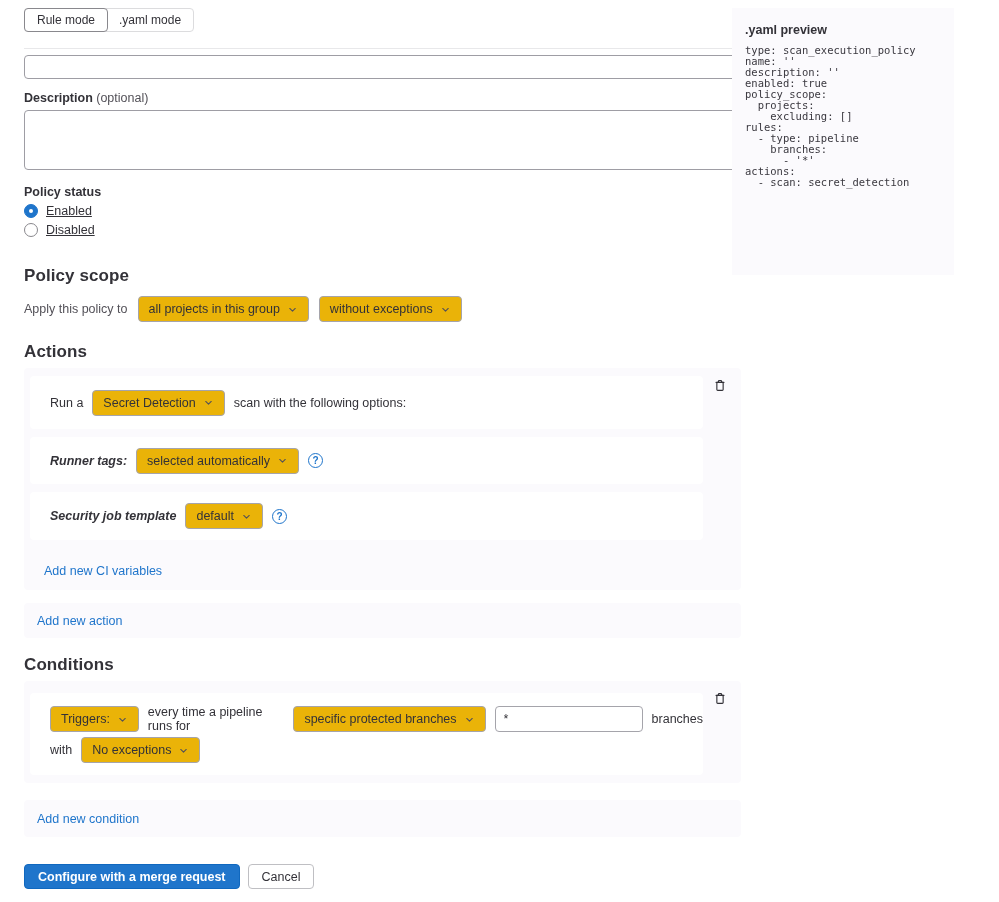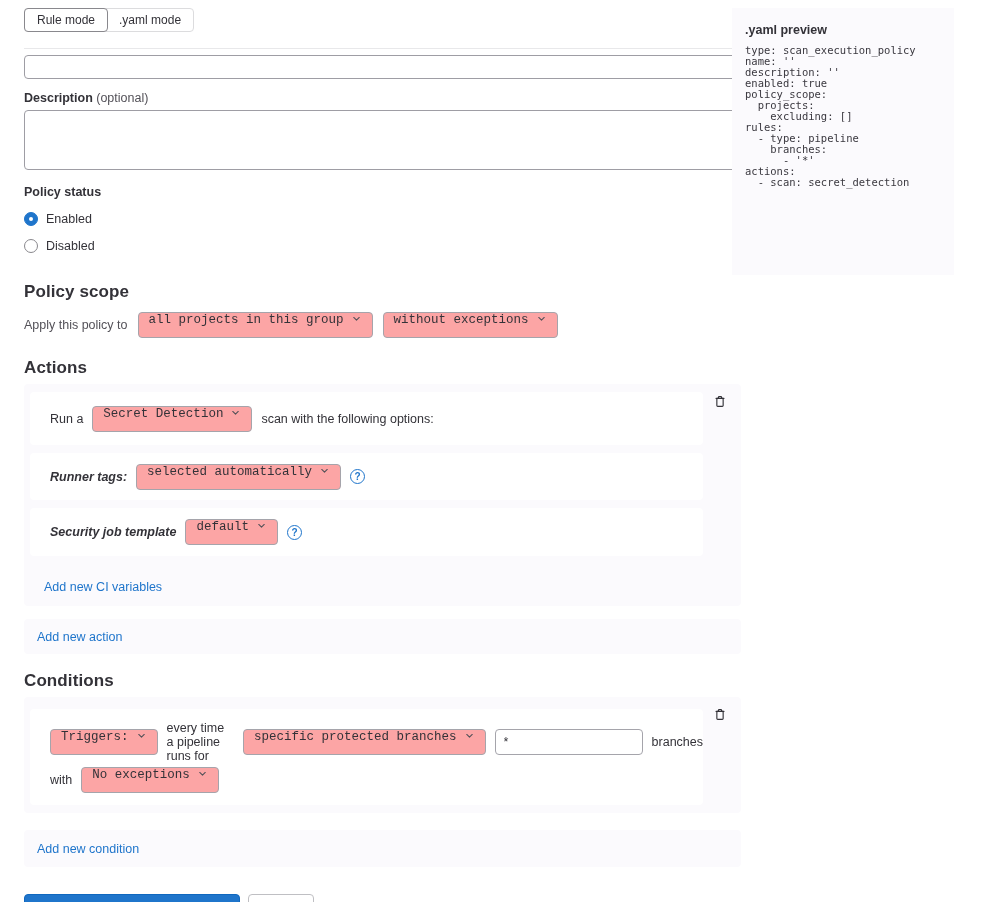--- a/index.html
+++ b/index.html
@@ -68,21 +68,21 @@
   }
   textarea.text-input {
     height: 60px;
     margin-top: 5px;
     resize: none;
     padding-top: 4px;
   }
   .desc-label { margin-top: 12px; }
   .status-label { margin-top: 15px; }
 
-  .radio-row { display: flex; align-items: center; gap: 8px; margin-top: 13px; cursor: pointer; }
+  .radio-row { display: flex; align-items: center; gap: 8px; margin-top: 5px; cursor: pointer; text-decoration: underline; }
   .radio-circle {
     width: 14px; height: 14px;
     border-radius: 50%;
     border: 1px solid #89888d;
     background: #fff;
     flex: 0 0 auto;
     position: relative;
   }
   .radio-circle.checked {
     background: #1f75cb;
@@ -112,31 +112,32 @@
     margin-top: 10px;
     display: flex;
     align-items: center;
     gap: 10px;
     font-size: 12.5px;
     color: #535158;
   }
 
   .dropdown {
     display: inline-flex;
+    align-items: center;
     gap: 7px;
-    background: #fca5a5;
+    background: #eab308;
     border: 1px solid #a5a4ab;
     border-radius: 4px;
     padding: 0 10px;
     height: 26px;
     font-size: 12.5px;
     color: #333238;
     cursor: pointer;
     white-space: nowrap;
-    font-family: Liberation Mono, monospace;
+    font-family: Liberation Sans, sans-serif;
   }
   .chev { flex: 0 0 auto; display: inline-flex; }
 
   
   .card {
     margin-top: 6px;
     background: #fbfafd;
     border-radius: 4px;
     position: relative;
     padding: 8px 0 8px 6px;

